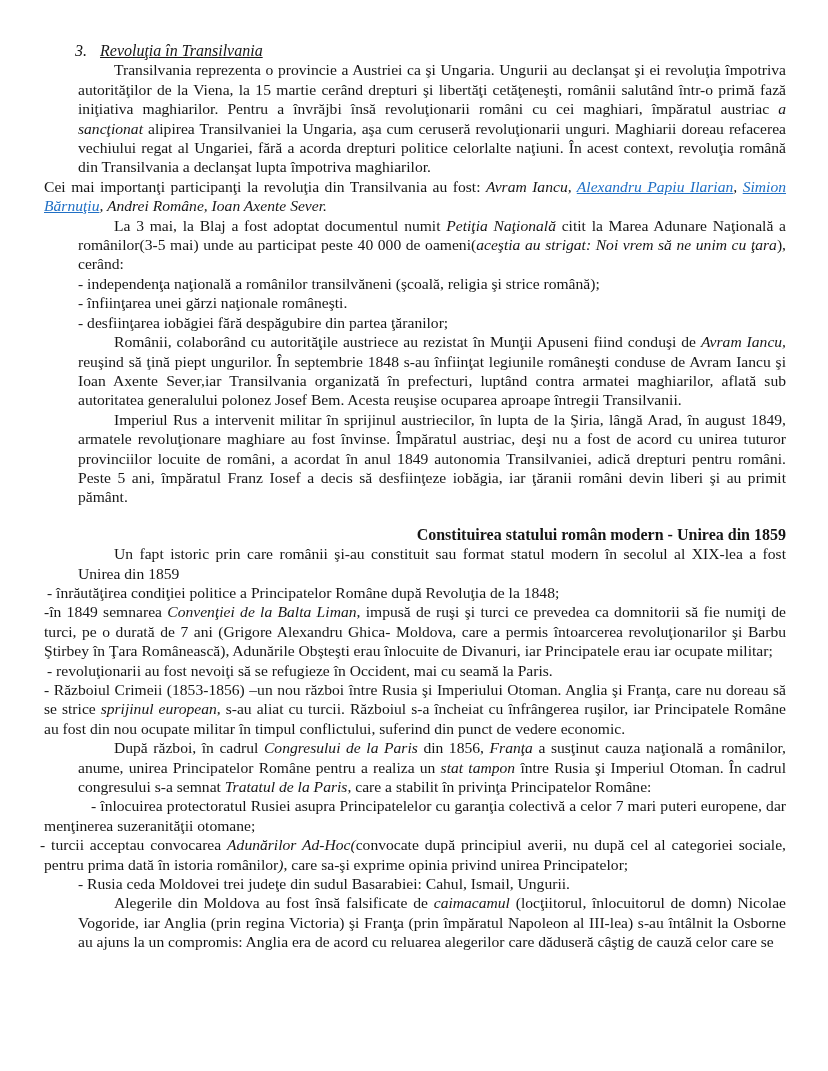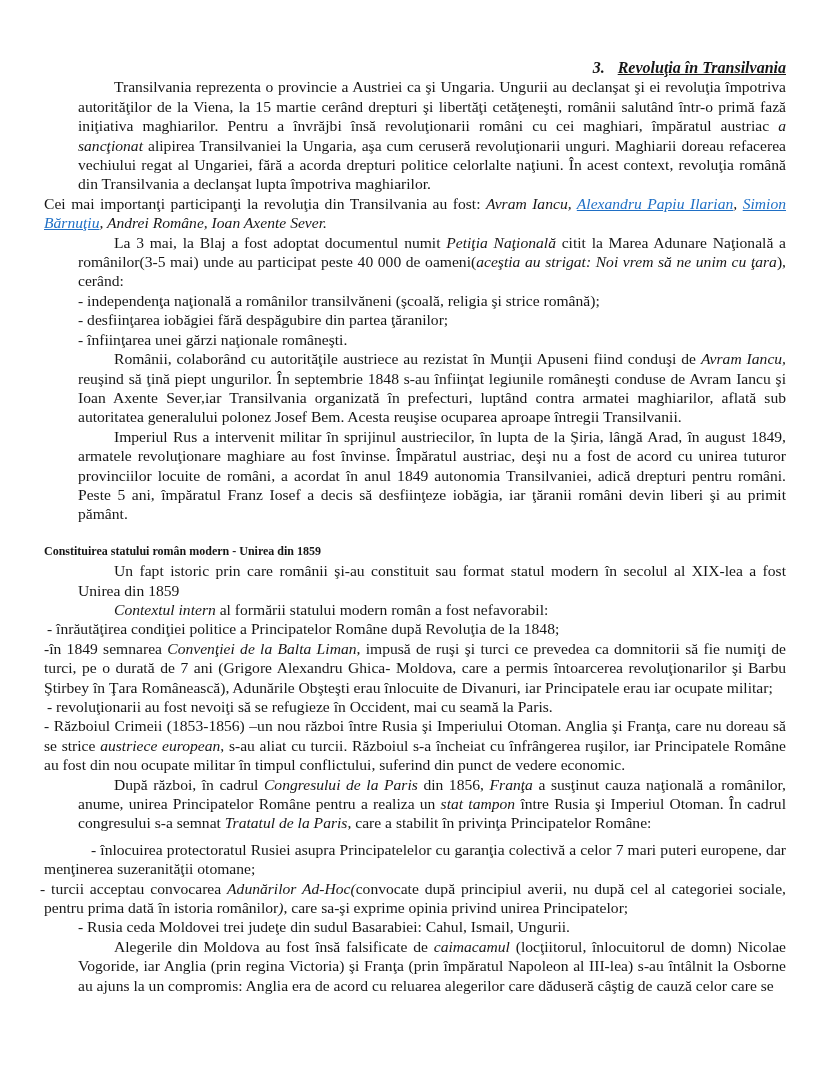--- a/index.html
+++ b/index.html
@@ -9,66 +9,65 @@
     width:828px; height:1071px; margin:0 auto; overflow:hidden;
     background:var(--bg); color:var(--text);
     padding:41px 42px 0 44px;
     font-family:"Liberation Serif","DejaVu Serif",serif;
     font-size:15.6px; line-height:19.4px; text-align:justify;
   }
   p { margin:0; padding:0; }
   .ind   { text-indent:36px;margin-left:34px; }
   .b     { text-indent:34px; }
   .l-sp  { text-indent:3px; }
-  .p10   { text-indent:47px;margin-top:7px; }
+  .p10   { text-indent:47px; }
   .p11   { text-indent:-4px; }
-  .h1line { font-weight:bold; font-style:italic; margin-left:31px; font-size:16px; text-align:right;margin-top:17px; }
+  .h1line { font-weight:normal; font-style:italic; margin-left:31px; font-size:16px; text-align:left; }
   .h1line .num { margin-right:13px; }
   .h1line .title { text-decoration:underline; }
-  .h2line { text-align:left; font-weight:bold; font-size:12px; margin-top:18px; }
+  .h2line { text-align:right; font-weight:bold; font-size:16px; margin-top:18px; }
   i { font-style:italic; }
   a.doclink { color:var(--link); font-style:italic; text-decoration:underline; cursor:pointer; }
 </style>
 </head>
 <body>
 
 <div class="page">
 
   <div class="h1line">
     <span class="num">3.</span><span class="title">Revoluţia în Transilvania</span>
   </div>
 
   <p class="ind"><span>Transilvania reprezenta o provincie a Austriei ca şi Ungaria. Ungurii au declanşat şi ei revoluţia împotriva autorităţilor de la Viena, la 15 martie cerând drepturi şi libertăţi cetăţeneşti, românii salutând într-o primă fază iniţiativa maghiarilor. Pentru a învrăjbi însă revoluţionarii români cu cei maghiari, împăratul austriac </span><i>a sancţionat</i><span> alipirea Transilvaniei la Ungaria, aşa cum ceruseră revoluţionarii unguri. Maghiarii doreau refacerea vechiului regat al Ungariei, fără a acorda drepturi politice celorlalte naţiuni.  În acest context, revoluţia română din Transilvania a  declanşat lupta împotriva maghiarilor.</span></p>
 
   <p><span>Cei mai importanţi participanţi la revoluţia din Transilvania au fost: </span><i>Avram Iancu, </i><a class="doclink" role="link">Alexandru Papiu Ilarian</a><i>, </i><a class="doclink" role="link">Simion Bărnuţiu</a><i>, Andrei Române, Ioan Axente Sever.</i></p>
 
   <p class="ind"><span>La 3 mai, la Blaj a fost adoptat documentul numit </span><i>Petiţia Naţională</i><span> citit la Marea Adunare Naţională a românilor(3-5 mai) unde au participat peste 40 000 de oameni(</span><i>aceştia au strigat: Noi vrem să ne unim cu ţara</i><span>), cerând:</span></p>
 
   <p class="b">- independenţa naţională a românilor transilvăneni (şcoală, religia şi strice română);</p>
+  <p class="b">- înfiinţarea unei gărzi naţionale româneşti.</p>
   <p class="b">- desfiinţarea iobăgiei fără despăgubire din partea ţăranilor;</p>
-  <p class="b">- înfiinţarea unei gărzi naţionale româneşti.</p>
 
   <p class="ind"><span>Românii, colaborând cu autorităţile austriece au rezistat în Munţii Apuseni fiind conduşi de </span><i>Avram Iancu,</i><span> reuşind să ţină piept ungurilor. În septembrie 1848 s-au înfiinţat legiunile româneşti conduse de Avram Iancu şi Ioan Axente Sever,iar Transilvania organizată în prefecturi, luptând  contra armatei maghiarilor, aflată sub autoritatea generalului polonez Josef Bem. Acesta reuşise ocuparea aproape întregii Transilvanii.</span></p>
 
   <p class="ind">Imperiul Rus a intervenit militar în sprijinul austriecilor, în lupta de la Şiria, lângă Arad, în august 1849, armatele revoluţionare maghiare au fost învinse. Împăratul austriac, deşi nu a fost de acord cu unirea tuturor provinciilor locuite de români, a acordat în anul 1849 autonomia Transilvaniei, adică drepturi pentru români. Peste 5 ani, împăratul Franz Iosef a decis să desfiinţeze iobăgia, iar ţăranii români devin liberi şi  au primit pământ.</p>
 
   <p class="h2line">Constituirea statului român modern - Unirea din 1859</p>
 
   <p class="ind">Un fapt istoric prin care românii şi-au constituit sau format statul modern în secolul al XIX-lea a fost Unirea din 1859</p>
 
-  <p class="ind"><i>Contextul intern</i><span> al formării statului modern român a fost nefavorabil:</span></p>
 
   <p class="l-sp">- înrăutăţirea condiţiei politice a Principatelor Române după Revoluţia de la 1848;</p>
 
   <p><span>-în 1849 semnarea </span><i>Convenţiei de la Balta Liman</i><span>, impusă de ruşi şi turci ce prevedea ca domnitorii să fie numiţi de turci, pe o durată de 7 ani (Grigore Alexandru Ghica- Moldova, care a permis întoarcerea revoluţionarilor şi Barbu Ştirbey în Ţara Românească), Adunările Obşteşti erau înlocuite de Divanuri, iar Principatele erau iar ocupate militar;</span></p>
 
   <p class="l-sp">- revoluţionarii au fost nevoiţi să se refugieze în Occident, mai cu seamă la Paris.</p>
 
 
-  <p><span>- Războiul Crimeii (1853-1856) –un nou război între Rusia şi Imperiului Otoman.  Anglia şi Franţa, care nu doreau să se strice </span><i>austriece european</i><span>, s-au aliat cu turcii. Războiul s-a încheiat cu înfrângerea ruşilor, iar Principatele Române au fost din nou ocupate militar în timpul conflictului, suferind din punct de vedere economic.</span></p>
+  <p><span>- Războiul Crimeii (1853-1856) –un nou război între Rusia şi Imperiului Otoman.  Anglia şi Franţa, care nu doreau să se strice </span><i>sprijinul european</i><span>, s-au aliat cu turcii. Războiul s-a încheiat cu înfrângerea ruşilor, iar Principatele Române au fost din nou ocupate militar în timpul conflictului, suferind din punct de vedere economic.</span></p>
 
   <p class="ind"><span>După război, în cadrul </span><i>Congresului de la Paris</i><span> din 1856, </span><i>Franţa</i><span> a susţinut cauza naţională a românilor, anume, unirea Principatelor Române pentru a realiza un </span><i>stat tampon</i><span> între Rusia şi Imperiul Otoman. În cadrul congresului s-a semnat </span><i>Tratatul de la Paris</i><span>, care a stabilit în privinţa Principatelor Române:</span></p>
 
   <p class="p10">- înlocuirea protectoratul Rusiei asupra Principatelelor cu garanţia colectivă  a celor 7 mari puteri europene, dar menţinerea suzeranităţii otomane;</p>
 
   <p class="p11"><span>- turcii acceptau convocarea </span><i>Adunărilor Ad-Hoc(</i><span>convocate după principiul averii, nu după cel al categoriei sociale, pentru prima dată în istoria românilor</span><i>)</i><span>, care sa-şi exprime opinia privind unirea Principatelor;</span></p>
 
   <p class="b">- Rusia ceda Moldovei trei judeţe din sudul Basarabiei: Cahul, Ismail, Ungurii.</p>
 
   <p class="ind"><span>Alegerile din Moldova au fost însă falsificate de </span><i>caimacamul</i><span> (locţiitorul, înlocuitorul de domn) Nicolae Vogoride, iar Anglia (prin regina Victoria) şi Franţa (prin împăratul Napoleon al III-lea) s-au întâlnit la Osborne au ajuns la un compromis: Anglia era de acord cu reluarea alegerilor care dăduseră câştig de cauză celor care se</span></p>

